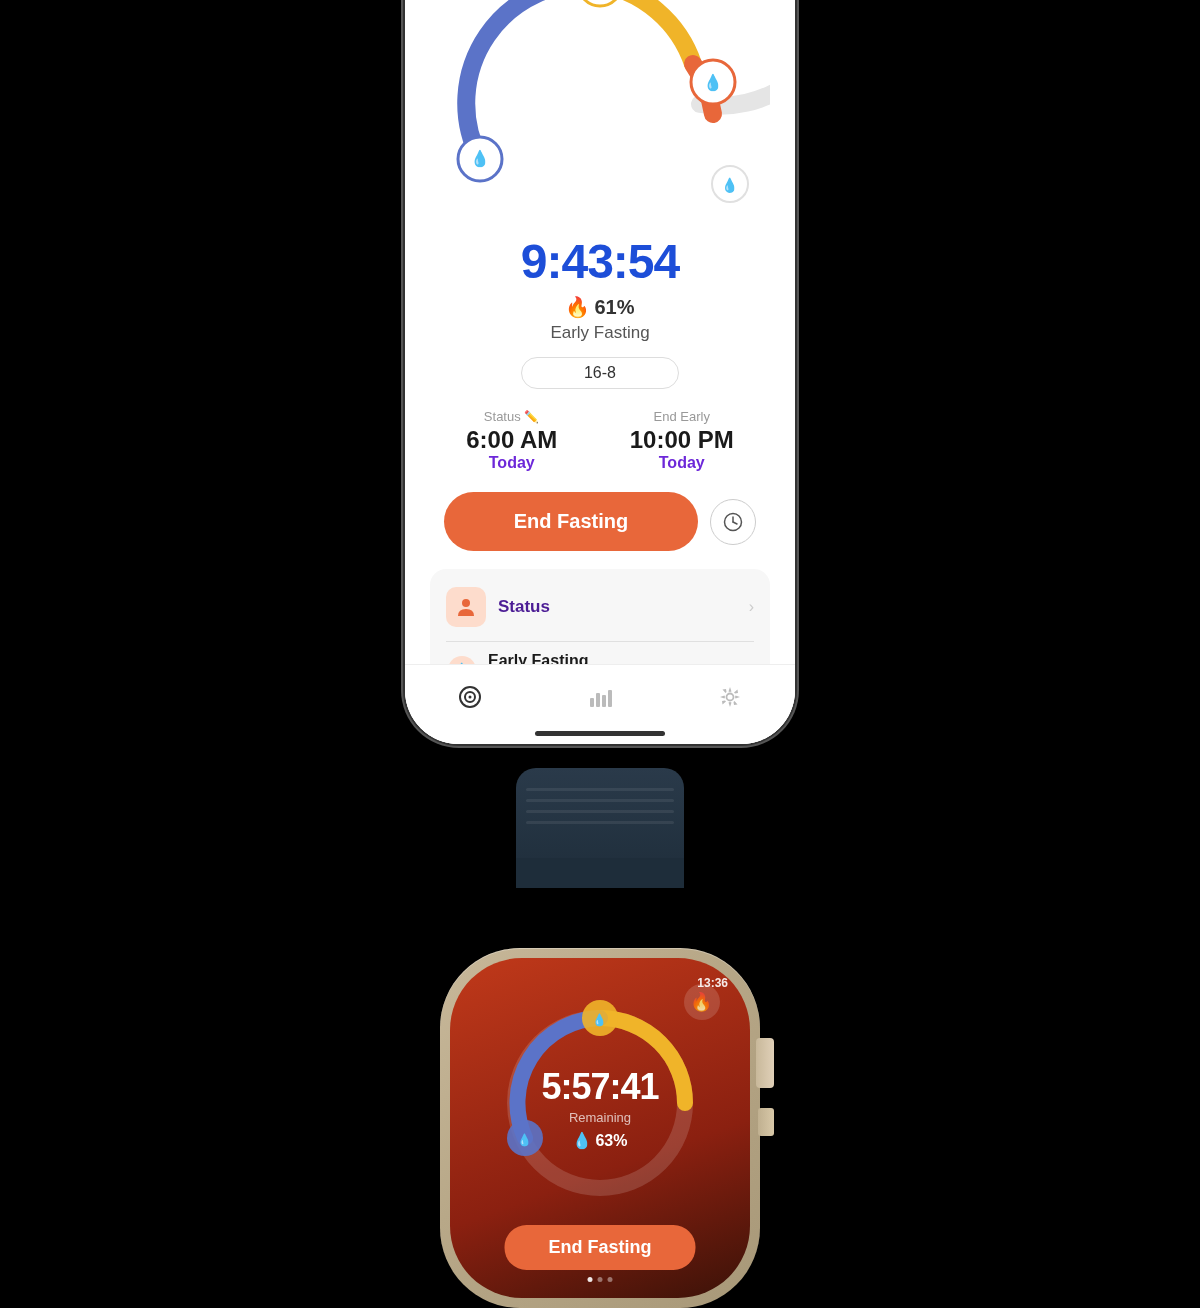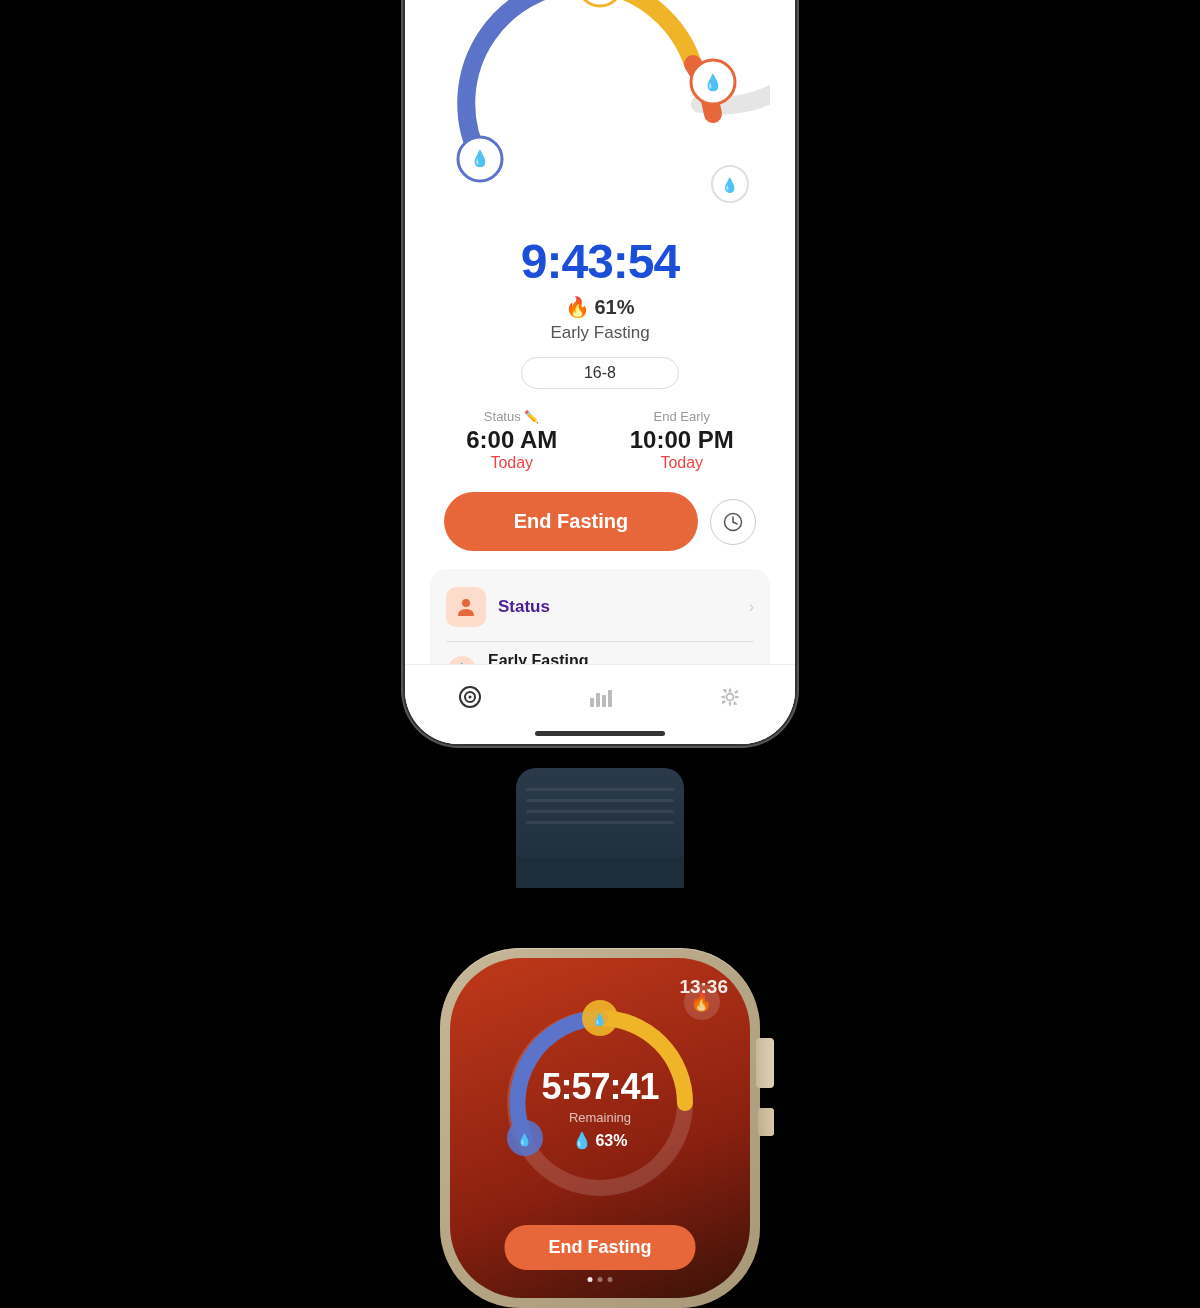--- a/index.html
+++ b/index.html
@@ -185,22 +185,22 @@
       color: #999;
     }
     .time-value {
       font-size: 24px;
       font-weight: 700;
       color: #1a1a1a;
       margin-top: 2px;
     }
     .time-day {
       font-size: 16px;
-      font-weight: 400;
-      color: #ef4444;
+      font-weight: 700;
+      color: #6d28d9;
     }
 
     
     .end-fasting-row {
       display: flex;
       align-items: center;
       gap: 12px;
       margin-top: 20px;
       flex-shrink: 0;
     }
@@ -434,21 +434,21 @@
       border-radius: 72px;
       overflow: hidden;
       z-index: 4;
     }
 
     
     .watch-status {
       position: absolute;
       top: 18px;
       right: 22px;
-      font-size: 19px;
+      font-size: 12px;
       font-weight: 600;
       color: rgba(255,255,255,0.9);
     }
 
     
     .watch-ring-area {
       position: absolute;
       top: 10px;
       left: 0;
       right: 0;

